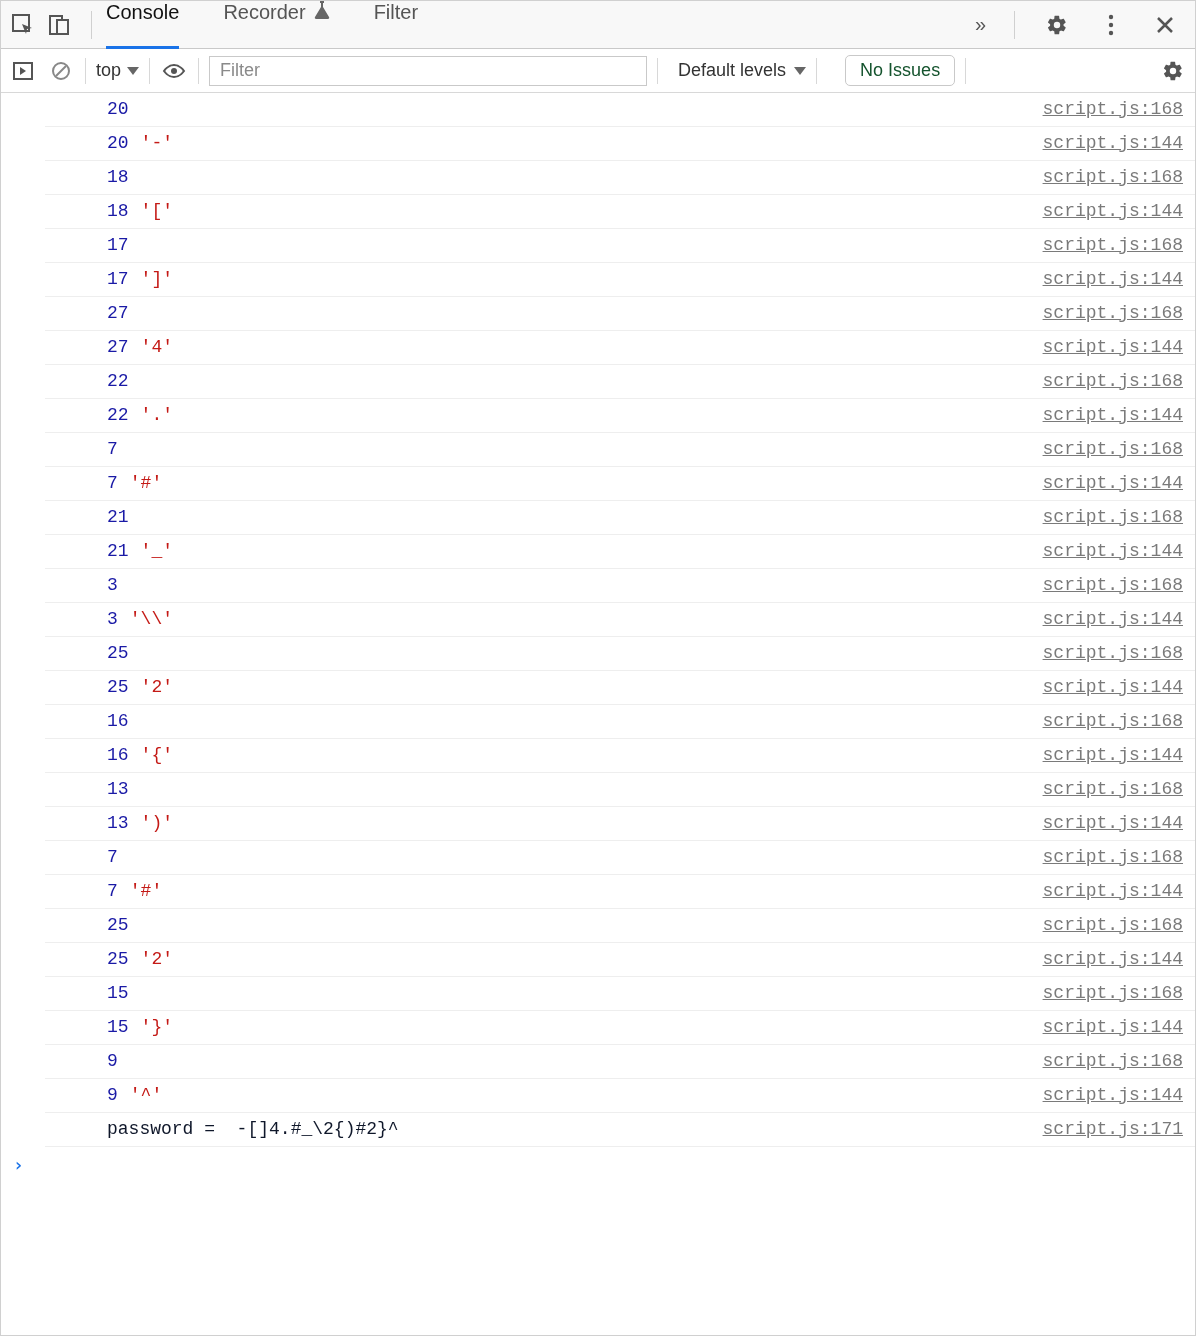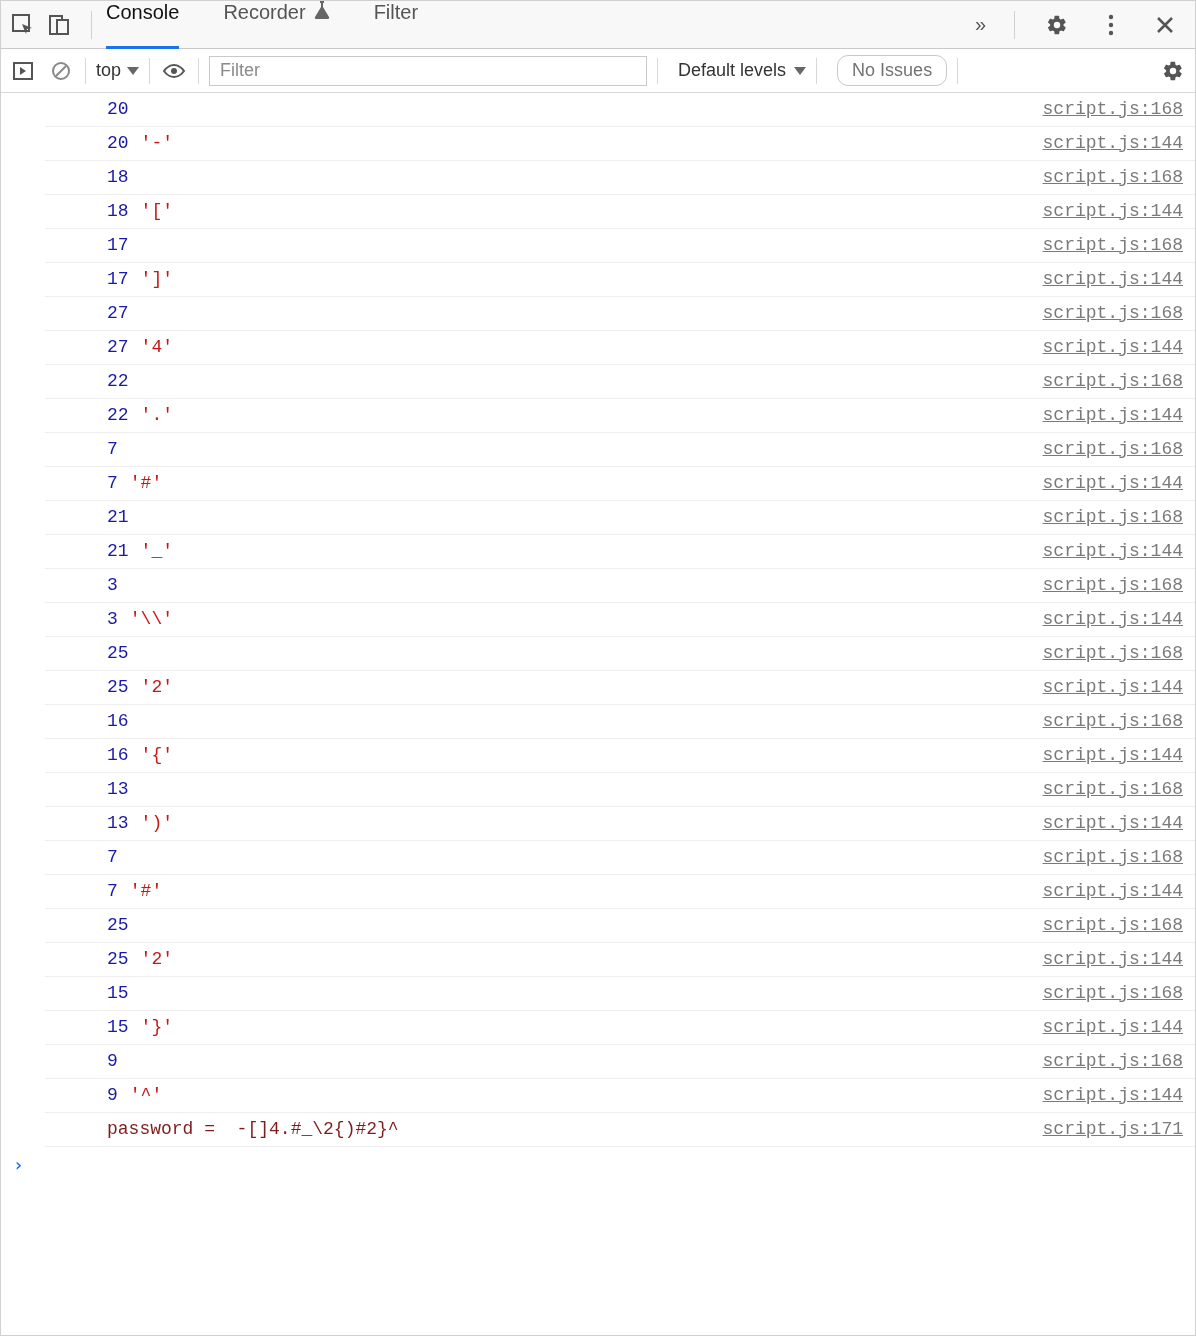--- a/index.html
+++ b/index.html
@@ -21,30 +21,30 @@
   
   .filterbar { height:44px; display:flex; align-items:center; border-bottom:1px solid #d8d8d8; background:#fff; padding:0 8px; font-size:18px; color:#555; gap:10px;}
   .fb-icon { width:28px; height:28px; display:flex; align-items:center; justify-content:center; cursor:pointer;}
   .fb-divider { width:1px; height:26px; background:#d8d8d8;}
   .dropdown { display:flex; align-items:center; cursor:pointer; color:#333;text-align:center;}
   .dropdown .tri { margin-left:6px;}
   .filter-input { flex:0 0 438px;}
   .filter-input input { width:100%; height:30px; border:1px solid #c9c9c9; padding:2px 10px; font-size:18px; color:#333; outline:none;}
   .filter-input input::placeholder { color:#8a8a8a;}
   .levels { display:flex; align-items:center; cursor:pointer; color:#333; margin-left:10px;}
-  .no-issues { border:1px solid #c9c9c9; padding:4px 14px; border-radius:11px; color:#737373; cursor:pointer; margin-left:10px; background:#fff;}
+  .no-issues { border:1px solid #c9c9c9; padding:4px 14px; border-radius:5px; color:#14532d; cursor:pointer; margin-left:18px; background:#fff;}
   .fb-settings { margin-left:auto;}
 
   
   .log-area { flex:1; overflow:auto; font-family: Menlo, Consolas, "Courier New", monospace; font-size:18px; line-height:1.3; background:#fff;}
   .log-row { display:flex; align-items:center; border-bottom:1px solid #eee; padding:4px 12px 4px 62px; min-height:34px;margin-left:44px;}
   .log-msg { flex:1; display:flex; gap:12px; white-space:pre;}
   .num { color:#1a1aa6;}
   .str { color:#c41a16;}
-  .plain { color:#7f1d1d;text-align:center;}
+  .plain { color:#0f172a;text-align:center;}
   .src { color:#7a7a7a; text-decoration:underline; cursor:pointer; white-space:nowrap; margin-left:12px;}
   .prompt-row { display:flex; align-items:center; padding:6px 12px; color:#1a73e8; font-family: Menlo, Consolas, monospace; font-size:18px;}
   .prompt-row .chev { font-weight:bold;}
   
   .tri { width:0;height:0;border-left:6px solid transparent;border-right:6px solid transparent;border-top:8px solid #666; display:inline-block;}
   .chev-r { font-size:20px; color:#555;}
 </style>
 </head>
 <body>
 

